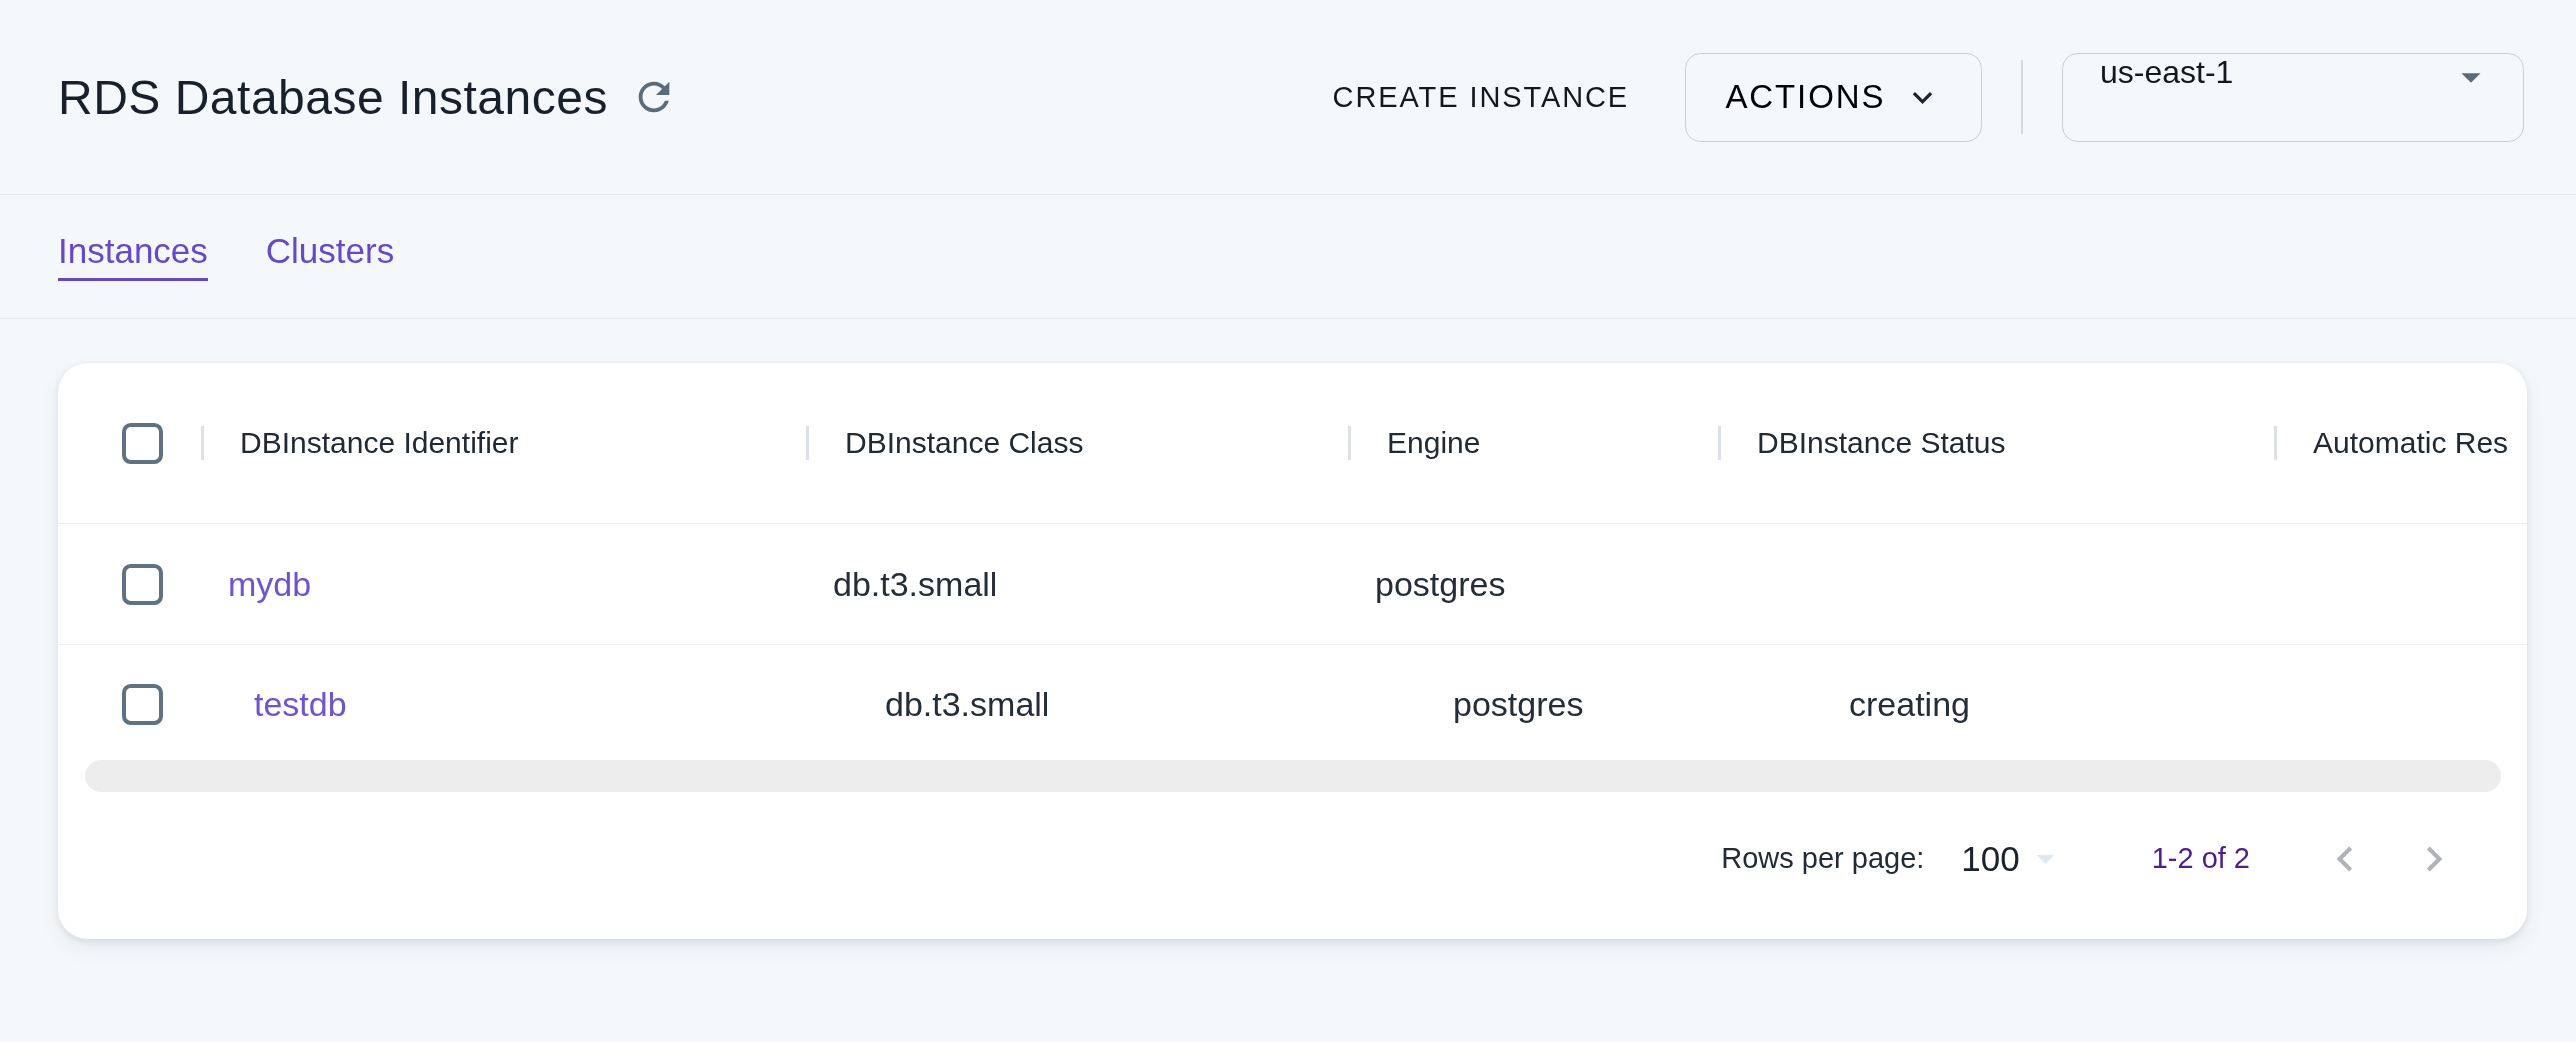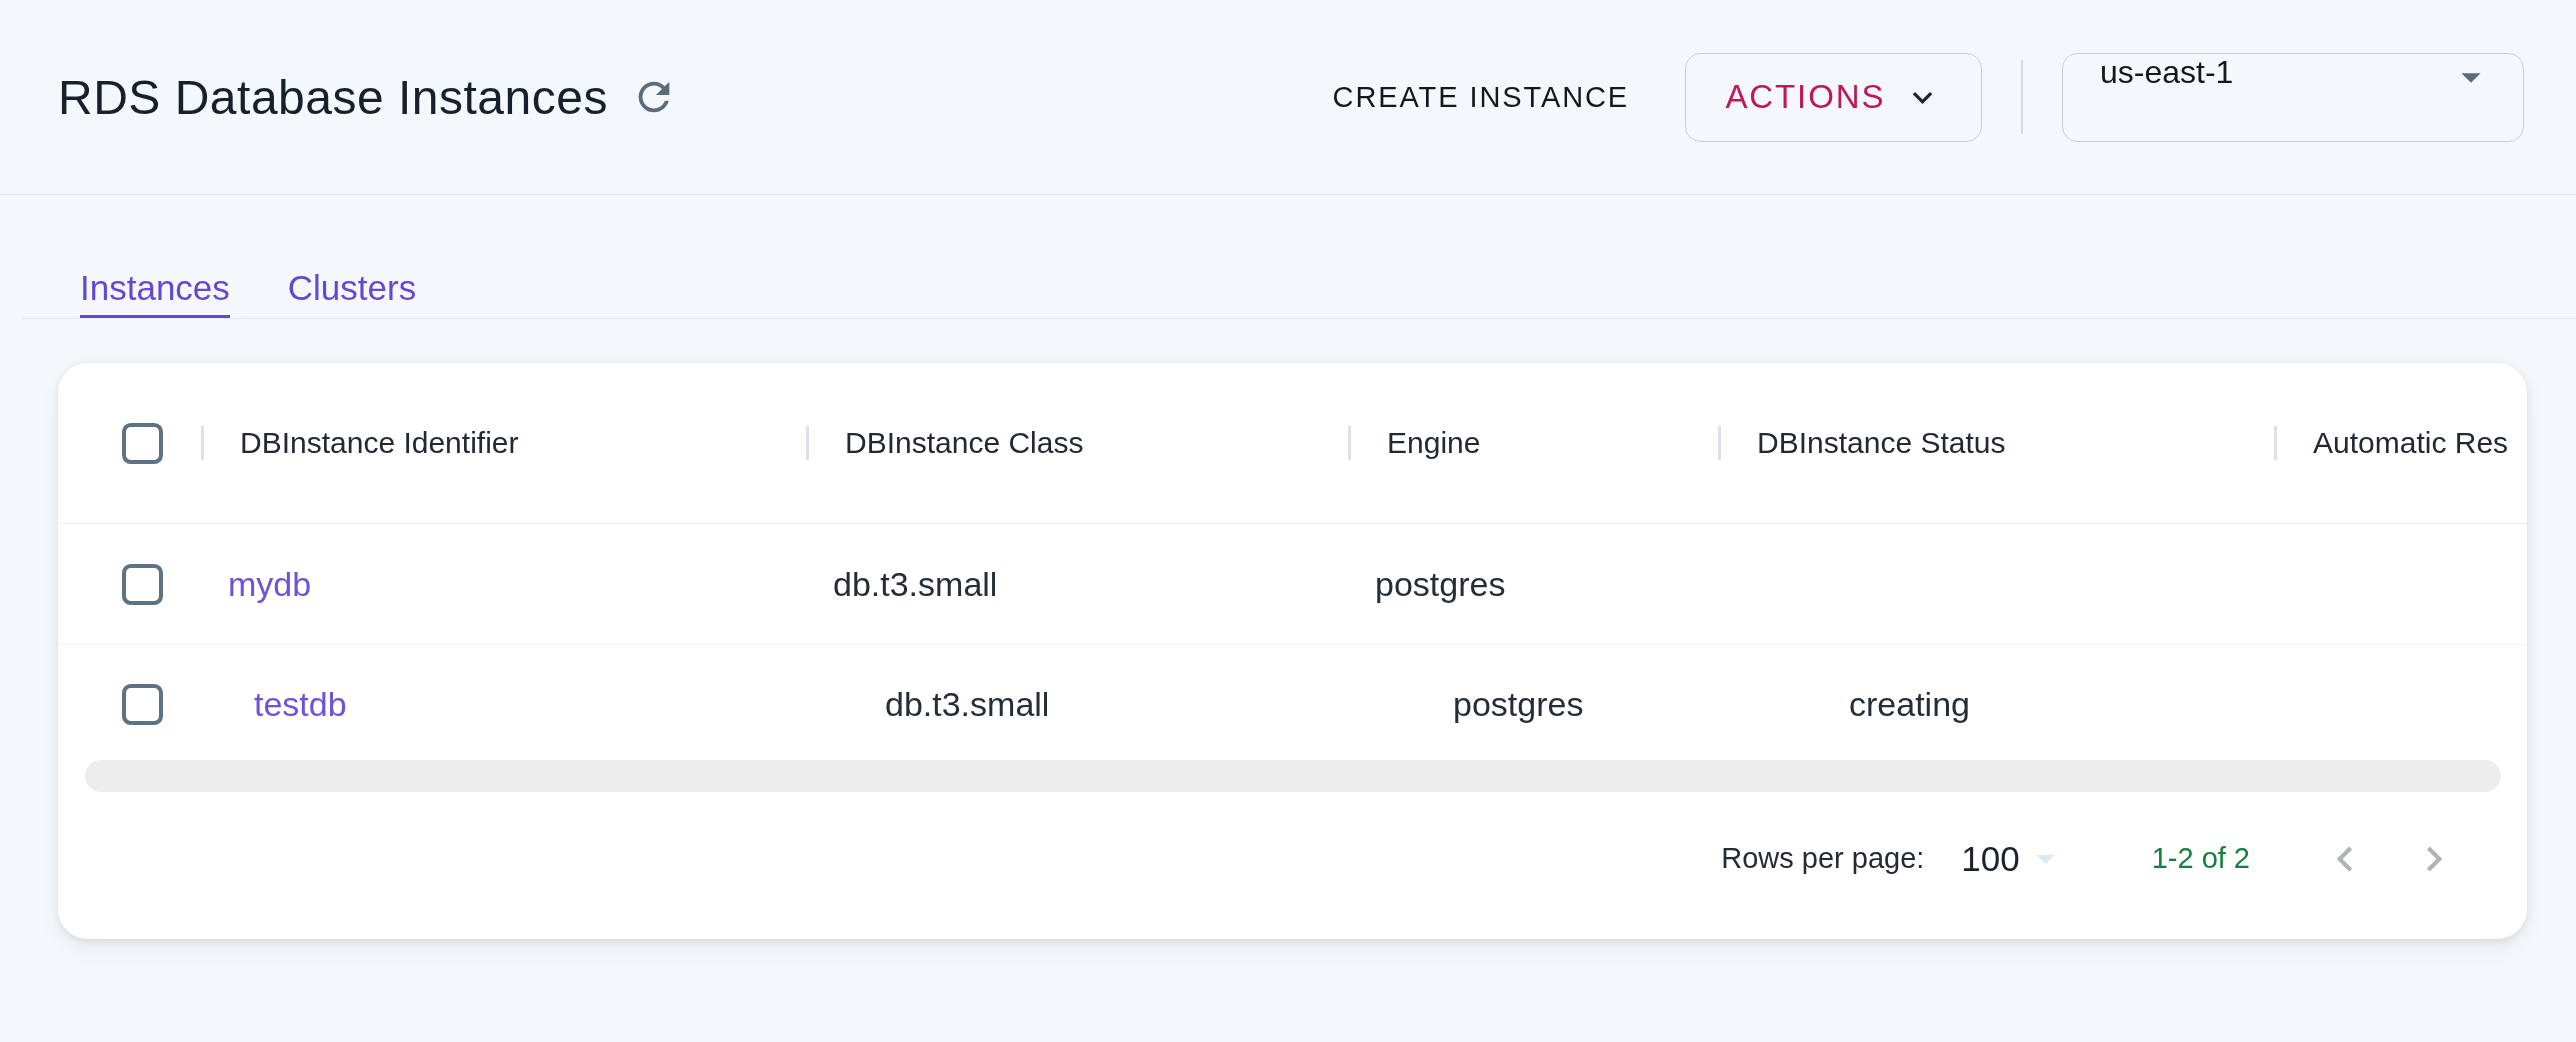--- a/index.html
+++ b/index.html
@@ -70,21 +70,21 @@
   .outlined-button {
     width: 297px;
     height: 89px;
     border: 1.9px solid var(--muted-border);
     border-radius: 15.5px;
     background: transparent;
     font-family: inherit;
     font-size: 33px;
     font-weight: 500;
     letter-spacing: 1.9px;
-    color: #be185d;
+    color: #000000;
     display: flex;
     align-items: center;
     justify-content: center;
     gap: 17.4px;
     cursor: pointer;
   }
   .outlined-button svg { width: 39px; height: 39px; fill: #1b232d; }
   .header-vdivider {
     width: 1.9px;
     height: 74px;
@@ -103,25 +103,24 @@
     color: #12181f;
     cursor: pointer;
     background: transparent;
   }
   .region-select svg { margin-left: auto; width: 46px; height: 46px; fill: var(--icon-slate); }
 
   
   .tab-bar {
     height: 124px;
     display: flex;
-    align-items: flex-end;
+    align-items: center;
     gap: 58px;
     padding: 0 58px;
     border-bottom: 1.9px solid var(--divider);
-    margin-left: 22px;
   }
   .tab {
     font-size: 35px;
     font-weight: 500;
     color: var(--accent);
     text-decoration: none;
     cursor: pointer;
     padding-bottom: 7.7px;
     border-bottom: 3.9px solid transparent;
     line-height: 1.1;
@@ -212,21 +211,21 @@
   }
   .rows-label { font-size: 29px; color: #222b36; }
   .rows-select {
     margin-left: 37px;
     display: flex;
     align-items: center;
     cursor: pointer;
   }
   .rows-value { font-size: 35px; color: #1b232d; }
   .rows-select svg { width: 43px; height: 43px; fill: var(--caret-light); margin-left: 3.9px; }
-  .range-label { margin-left: 85px; font-size: 29px; color: #15803d; }
+  .range-label { margin-left: 85px; font-size: 29px; color: #4c1d95; }
   .page-nav-btn {
     background: none;
     border: none;
     cursor: pointer;
     display: flex;
     align-items: center;
     color: var(--chevron-gray);
     padding: 0;
   }
   .page-nav-btn svg { width: 50px; height: 50px; fill: currentColor; }

